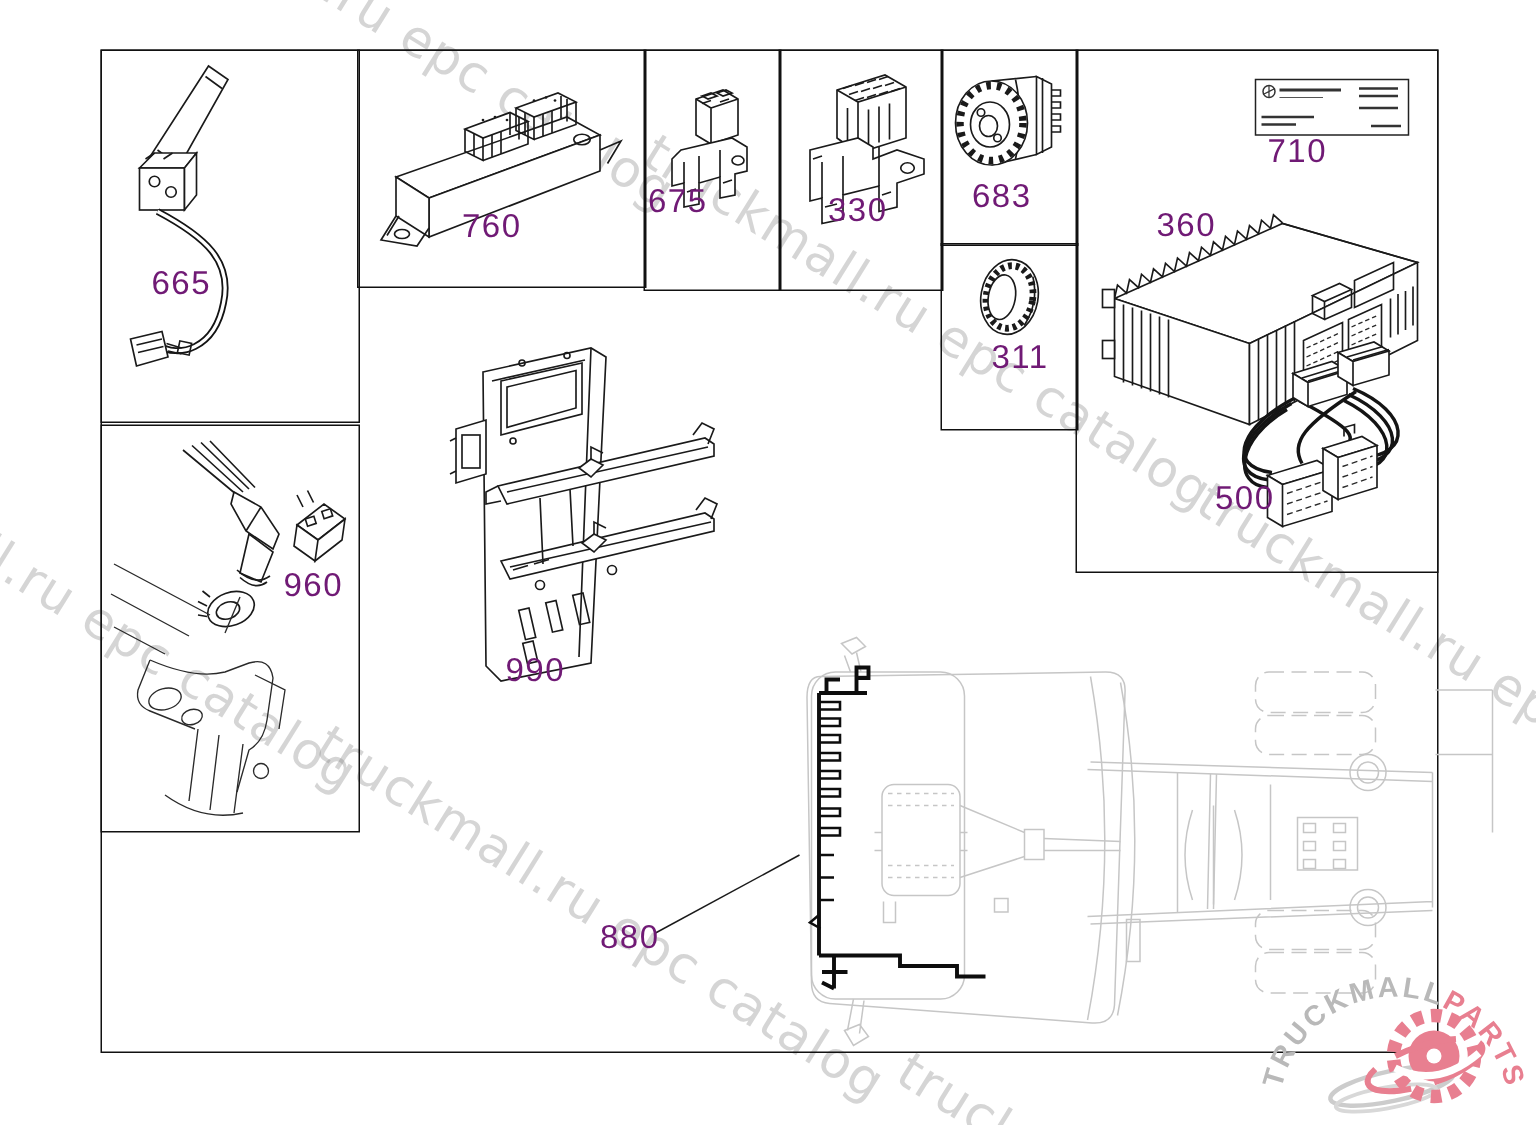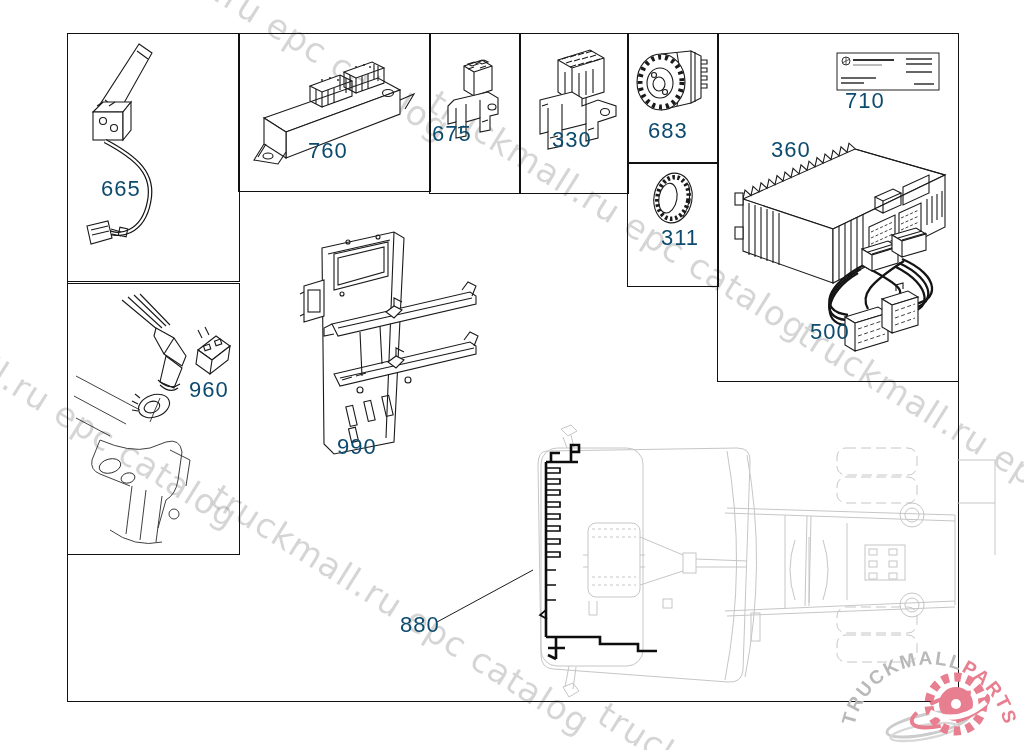--- a/index.html
+++ b/index.html
@@ -2,21 +2,21 @@
 <html><head>
 <meta charset="utf-8">
 <style>
   html,body{margin:0;padding:0;background:#ffffff;}
   .page{position:relative;width:1024px;height:750px;background:#ffffff;overflow:hidden;
         font-family:"Liberation Sans",sans-serif;}
   .wm{position:absolute;white-space:nowrap;font-family:"DejaVu Sans",sans-serif;
       font-size:34px;letter-spacing:1px;color:rgba(125,125,125,0.32);
       transform:rotate(32deg);transform-origin:0 0;pointer-events:none;}
   .panel{position:absolute;border:1px solid #111;background:transparent;}
-  .plabel{position:absolute;font-size:22px;letter-spacing:1px;color:#0c4a6e;
+  .plabel{position:absolute;font-size:22px;letter-spacing:1px;color:#701a75;
           font-family:"Liberation Sans",sans-serif;}
   svg{position:absolute;overflow:visible;}
   .ln{stroke:#1a1a1a;stroke-width:1.1;fill:none;}
   .lnf{stroke:#1a1a1a;stroke-width:1.1;fill:#ffffff;}
   .faint{stroke:#c6c6c6;stroke-width:1;fill:none;}
   .harn{stroke:#0d0d0d;stroke-width:2.6;fill:none;}
   .harn2{stroke:#0d0d0d;stroke-width:1.7;fill:none;}
   .wire{stroke:#141414;stroke-width:2.3;fill:none;}
   .thin{stroke:#2a2a2a;stroke-width:0.9;fill:none;}
 </style>

